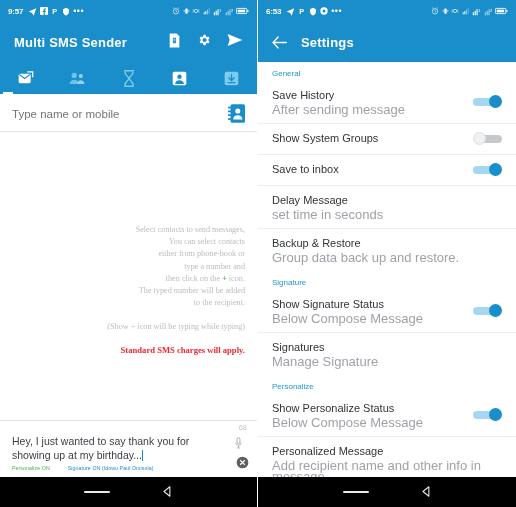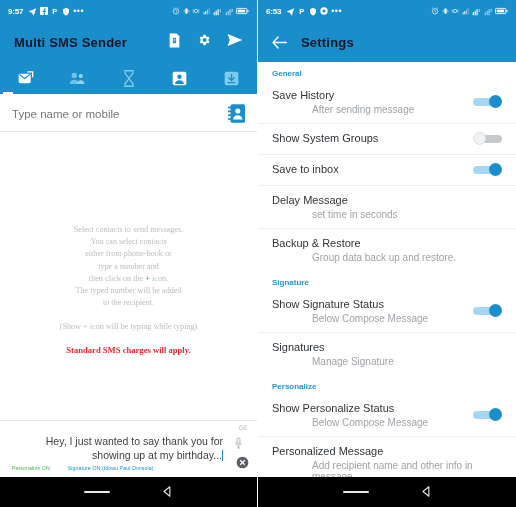--- a/index.html
+++ b/index.html
@@ -20,21 +20,21 @@
   }
   .sb-time { font-size: 8px; letter-spacing: -0.2px; font-weight: 600; }
   .sb-left-icons { display: flex; align-items: center; gap: 3px; margin-left: 5px; }
   .sb-spacer { flex: 1 1 auto; }
   .sb-right-icons { display: flex; align-items: center; gap: 2.5px; }
   .sb-ico { display:inline-flex; align-items:center; justify-content:center; }
   .sb-dots { font-size: 9px; line-height: 1; letter-spacing: 0.5px; }
 
   
   .appbar {
-    background: #1a8ecb; color: #0f172a; height: 40px;
+    background: #1a8ecb; color: #ffffff; height: 40px;
     display: flex; align-items: center; padding: 0 14px; flex: 0 0 auto;
   }
   .appbar-title { font-size: 13px; font-weight: 600; letter-spacing: .2px; }
   .appbar-actions { margin-left: auto; display: flex; align-items: center; gap: 16px; }
   .appbar .back { margin-right: 14px; display:flex; align-items:center; }
 
   
   .tabbar { background: #1a8ecb; height: 32px; display: flex; align-items: center; flex:0 0 auto; position:relative; }
   .tab { flex: 1 1 0; display: flex; align-items: center; justify-content: center; height: 100%; position: relative; }
   .tab-underline { position: absolute; bottom: 0; left: 6%; width: 20%; height: 2.5px; background: #ffffff; }
@@ -42,50 +42,50 @@
   
   .recipient {
     flex: 0 0 auto; padding: 10px 12px 8px 12px; display: flex; align-items: center;
     border-bottom: 1px solid #e3e5e8; background: #fff;
   }
   .recipient-placeholder { font-size: 11.5px; color: #a6a9ad; flex: 1 1 auto; }
   .contact-btn { width: 17px; height: 19px; flex: 0 0 auto; }
 
   
   .bodyarea { flex: 1 1 auto; position: relative; background: #fff; overflow: hidden; }
-  .helpwrap { position: absolute; left: 0; right: 0; top: 92px; text-align: center; padding: 0 12px; }
+  .helpwrap { position: absolute; left: 0; right: 0; top: 92px; text-align: right; padding: 0 12px; }
   .helpline { font-size: 8.2px; color: #b9bcc0; line-height: 12.2px; font-family: "Liberation Serif", serif; }
   .helpline .plus { color: #4caf50; font-weight: 700; }
   .help-gap { height: 13px; }
   .help-note { font-size: 8.2px; color: #b9bcc0; font-family: "Liberation Serif", serif; }
   .help-warn { margin-top: 14px; font-size: 8.6px; color: #f0262d; font-weight: 700; font-family: "Liberation Serif", serif; }
 
   
   .compose {
     flex: 0 0 auto; border-top: 1px solid #e1e3e6; background: #fff;
     padding: 4px 10px 4px 12px; position: relative; min-height: 57px;
   }
   .counter { position: absolute; right: 10px; top: 2px; font-size: 7.5px; color: #c3c6ca; text-align: right; }
-  .compose-row { display: flex; align-items: flex-start; padding-top: 9px; text-align: right; }
+  .compose-row { display: flex; align-items: flex-start; padding-top: 9px; }
   .compose-text { flex: 1 1 auto; font-size: 10.5px; color: #3b3f44; line-height: 14px; padding-right: 6px; }
   .caret { display:inline-block; width: 1px; height: 11px; background: #1a8ecb; vertical-align: -2px; margin-left: 0px; }
   .mic { width: 18px; flex: 0 0 auto; display: flex; justify-content: center; padding-top: 3px; }
   .clear-btn { position: absolute; right: 8px; bottom: 9px; width: 13px; height: 13px; }
   .statusline { display: flex; gap: 18px; padding: 3px 0 2px 0; }
   .st-personalize { font-size: 5.2px; color: #4caf50; letter-spacing: .1px; }
   .st-signature { font-size: 5.2px; color: #1a8ecb; letter-spacing: .1px; }
 
   
   .settings-scroll { flex: 1 1 auto; background: #fff; overflow: hidden; }
-  .section-hdr { font-size: 8px; color: #2196d6; padding: 7px 14px 3px 14px; font-weight: 700; }
+  .section-hdr { font-size: 8px; color: #2196d6; padding: 7px 14px 3px 14px; font-weight: 400; }
   .s-item { padding: 7px 14px 8px 14px; display: flex; align-items: center; border-bottom: 1px solid #eceef0; justify-content: center; }
   .s-item.nobord { border-bottom: none; }
   .s-texts { flex: 1 1 auto; min-width: 0; }
   .s-title { font-size: 11px; color: #303438; line-height: 15px; }
-  .s-sub { font-size: 10px; color: #9ea2a7; line-height: 11px; margin-top: 1px; margin-left: 40px; }
+  .s-sub { font-size: 13px; color: #9ea2a7; line-height: 11px; margin-top: 1px; }
   .toggle { flex: 0 0 auto; width: 29px; height: 13px; position: relative; margin-left: 8px; }
   .toggle .track { position: absolute; left: 0; top: 2.5px; width: 24px; height: 8px; border-radius: 5px; }
   .toggle .knob { position: absolute; top: 0; width: 13px; height: 13px; border-radius: 50%; }
   .toggle.on .track { background: #a6d7f0; }
   .toggle.on .knob { right: 0; background: #1a8ecb; }
   .toggle.off .track { background: #c6c9cc; left: 5px; }
   .toggle.off .knob { left: 0; background: #f0f1f2; border: 1px solid #dedfe1; }
 
   
   .navbar { flex: 0 0 auto; height: 30px; background: #000; display: flex; align-items: center; justify-content: center; gap: 52px; }

